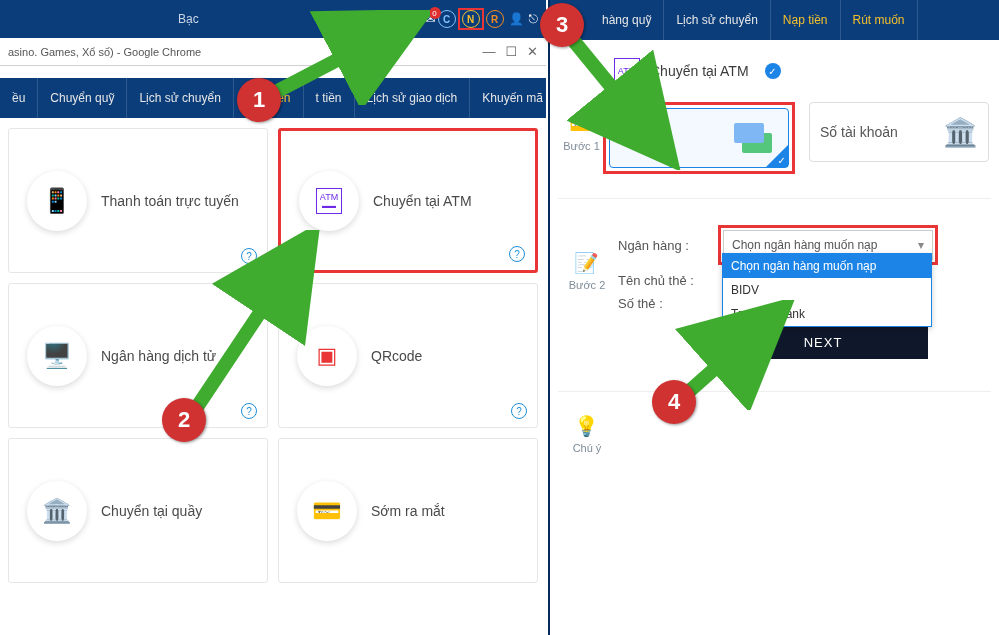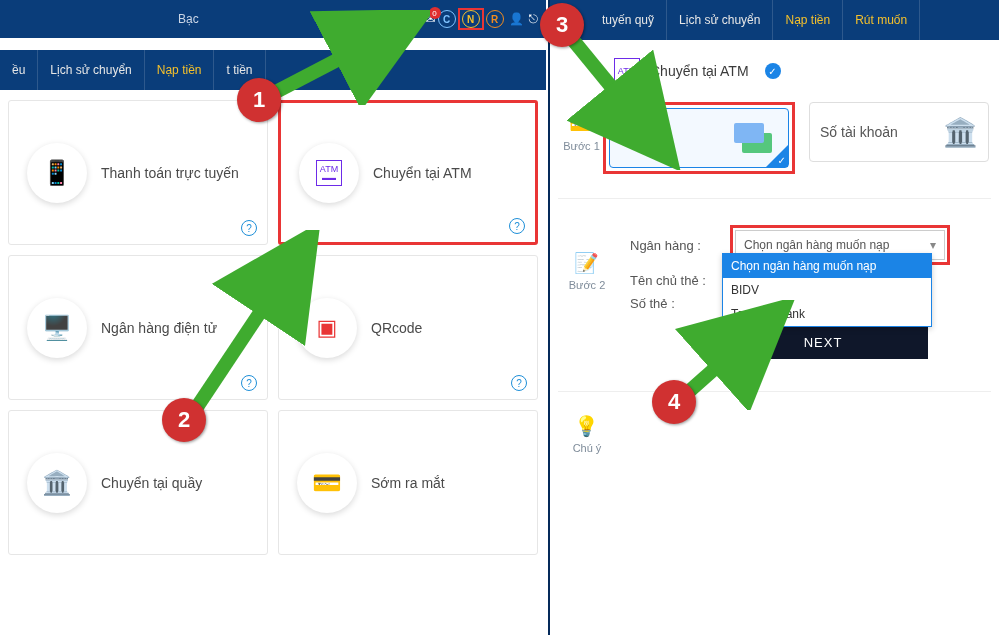--- a/index.html
+++ b/index.html
@@ -36,21 +36,21 @@
 .choice-row{display:flex;gap:14px;padding:6px 0}
 .choice{width:180px;height:60px;border:1px solid #dedede;border-radius:4px;display:flex;align-items:center;justify-content:space-between;padding:0 10px;font-size:14px;color:#555;background:#fff;position:relative}
 .choice.sel{border:1px solid #1b84e6;background:#f3f9ff;color:#1b84e6}
 .choice.sel .corner{position:absolute;right:0;bottom:0;width:0;height:0;border-left:22px solid transparent;border-bottom:22px solid #1b84e6}
 .choice.sel .cornerchk{position:absolute;right:2px;bottom:1px;color:#fff;font-size:10px}
 .choice-hl{border:3px solid #e93535;padding:3px;display:inline-block}
 .cards-illus{width:44px;height:30px;position:relative}
 .cards-illus::before{content:"";position:absolute;width:30px;height:20px;background:#55c77d;border-radius:2px;right:6px;bottom:0}
 .cards-illus::after{content:"";position:absolute;width:30px;height:20px;background:#7fb6f4;border-radius:2px;left:0;top:0}
 .bank-illus{font-size:28px}
-.form-row{display:flex;align-items:center;margin:8px 16px;font-size:13px;color:#555}
+.form-row{display:flex;align-items:center;margin:8px 4px;font-size:13px;color:#555}
 .form-row label{width:100px}
 .select-box{width:210px;height:30px;border:1px solid #ccc;background:#fff;display:flex;align-items:center;padding:0 8px;justify-content:space-between;font-size:12px;color:#555}
 .select-hl{border:3px solid #e93535;padding:2px}
 .dropdown{position:absolute;width:210px;border:1px solid #1b84e6;background:#fff;font-size:12px;box-shadow:0 2px 6px rgba(0,0,0,.2);z-index:5}
 .dropdown div{padding:5px 8px;color:#333}
 .dropdown div.sel{background:#1b84e6;color:#fff}
 .next-btn{width:210px;height:34px;background:#0f172a;color:#fff;display:flex;align-items:center;justify-content:center;font-size:13px;letter-spacing:1px;margin-top:14px}
 .hr{height:1px;background:#eee;margin:12px 8px}
 .note-row{display:flex;align-items:flex-start;padding:10px;gap:10px}
 .note-col{width:54px;display:flex;flex-direction:column;align-items:center;color:#7f8c9a;font-size:11px;gap:4px}
@@ -65,27 +65,38 @@
   <div class="topbar">
     <span class="level">Bạc</span>
     <span class="badge">✉<span class="count">0</span></span>
     <span class="topbar-ico c">C</span>
     <span class="n-hl" style="position:static;padding:0;border-width:2px"><span class="topbar-ico n">N</span></span>
     <span class="topbar-ico r">R</span>
     <span style="margin:0 4px">👤</span>
     <span>⎋</span>
   </div>
 
+  <div class="chrome-bar">
+    <span>asino. Games, Xổ số) - Google Chrome</span>
+    <span class="chrome-btns">
+      <span>—</span>
+      <span>☐</span>
+      <span>✕</span>
+    </span>
+  </div>
   <div class="chrome-gap"></div>
 
   <div class="nav">
     <span class="nav-item">ều</span>
+    <span class="nav-item">Chuyển quỹ</span>
     <span class="nav-item">Lịch sử chuyển</span>
     <span class="nav-item active">Nạp tiền</span>
     <span class="nav-item">t tiền</span>
+    <span class="nav-item">Lịch sử giao dịch</span>
+    <span class="nav-item">Khuyến mã</span>
   </div>
 
   <div class="grid">
     <div class="card">
       <div class="circ">
           <span style="color:#28a05a;font-size:24px">📱</span>
         </div>
       <span class="lbl">Thanh toán trực tuyến</span>
       <span class="q">?</span>
     </div>
@@ -93,21 +104,21 @@
       <div class="circ">
           <span class="atm-ico">ATM<span style="font-size:7px">▬▬</span></span>
         </div>
       <span class="lbl">Chuyển tại ATM</span>
       <span class="q">?</span>
     </div>
     <div class="card">
       <div class="circ">
           <span style="color:#1b84e6;font-size:24px">🖥️</span>
         </div>
-      <span class="lbl">Ngân hàng điện tử</span>
+      <span class="lbl">Ngân hàng dịch tử</span>
       <span class="q">?</span>
     </div>
     <div class="card">
       <div class="circ">
           <span style="color:#e93535;font-size:22px">▣</span>
         </div>
       <span class="lbl">QRcode</span>
       <span class="q">?</span>
     </div>
     <div class="card">
@@ -120,21 +131,21 @@
       <div class="circ">
           <span style="color:#aaa;font-size:24px">💳</span>
         </div>
       <span class="lbl">Sớm ra mắt</span>
     </div>
   </div>
 </div>
 
 <div class="panel-right">
   <div class="nav" style="padding-left:40px">
-    <span class="nav-item">tuyến quỹ</span>
+    <span class="nav-item">hàng quỹ</span>
     <span class="nav-item">Lịch sử chuyển</span>
     <span class="nav-item active">Nạp tiền</span>
     <span class="nav-item active" style="color:#f5c02b">Rút muốn</span>
   </div>
 
   <div class="section-hdr">
     <span class="atm-ico">ATM</span>
     <span>Chuyển tại ATM</span>
     <span class="vchk">✓</span>
   </div>

